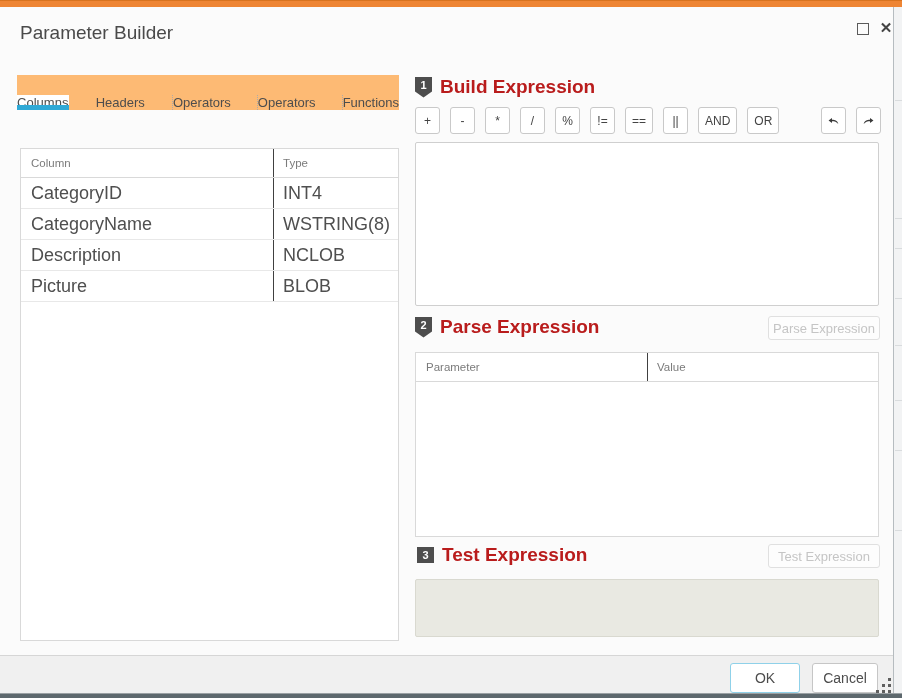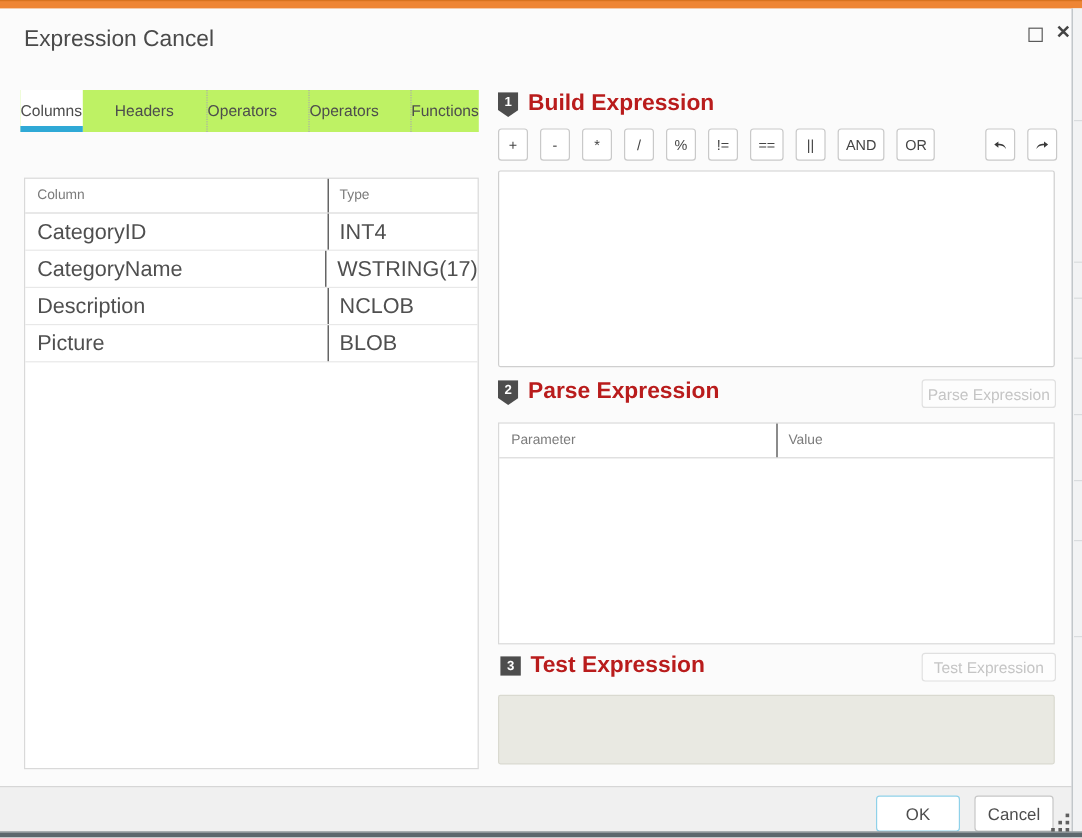--- a/index.html
+++ b/index.html
@@ -13,21 +13,21 @@
   .right-strip i{ display:block; position:absolute; left:1px; right:0; height:1px; background:#d9dcde; }
 
   .dialog { position:absolute; left:0; top:7px; width:893px; height:686px; background:#fbfbfb; }
 
   .win-max { position:absolute; left:857px; top:16px; width:12px; height:12px; border:1px solid #5a5a5a; background:transparent; cursor:pointer; }
   .win-close { position:absolute; left:877px; top:11px; width:18px; height:20px; font-size:15px; font-weight:bold; color:#444; text-align:center; line-height:20px; cursor:pointer; }
 
   .dlg-title { position:absolute; left:20px; top:15px; font-size:19px; color:#4a4a4a; }
 
   
-  .tabs { position:absolute; left:17px; top:68px; width:382px; height:35px; display:flex; background:#bef264; }
+  .tabs { position:absolute; left:17px; top:68px; width:382px; height:35px; display:flex; background:#fdba74;align-items:flex-end; }
   .tab { flex:1; position:relative; display:flex; align-items:center; justify-content:center; font-size:13px; color:#4d4d4d; cursor:pointer; }
   .tab + .tab { border-left:1px dotted #ababab;margin-left:26px; }
   .tab.active { background:#fff; border-left:none; }
   .tab.active + .tab { border-left:none; }
   .tab.active::after { content:""; position:absolute; left:0; right:0; bottom:0; height:5px; background:#2fa9d6; }
 
   
   .search-wrap { position:absolute; left:20px; top:109px; width:174px; height:26px; background:#fff; border:1px solid #cfcfcf; border-radius:3px; }
   .search-wrap input { position:absolute; left:8px; top:1px; width:138px; height:22px; border:none; outline:none; font-size:13px; color:#555; background:transparent; font-family:"Liberation Sans", sans-serif; }
   .search-wrap input::placeholder { color:#8a8a8a; opacity:1; }
@@ -68,21 +68,21 @@
   .cancel-btn { left:812px; width:66px; border:1px solid #c6c6c6; }
 
   .grip { position:absolute; left:876px; top:678px; width:16px; height:15px; }
   .grip b { position:absolute; width:3px; height:3px; background:#5f5f5f; }
 </style>
 </head>
 <body>
 
 <div class="dialog">
 
-  <div class="dlg-title">Expression Cancel</div>
+  <div class="dlg-title">Parameter Builder</div>
 
   <div class="win-max"></div>
   <div class="win-close">✕</div>
 
   <div class="tabs">
     <div class="tab active">
         <span>Columns</span>
       </div>
     <div class="tab">
         <span>Headers</span>
@@ -103,21 +103,21 @@
     <div class="trow thead">
       <div class="c1">Column</div>
       <div class="c2">Type</div>
     </div>
     <div class="trow tbodyrow">
       <div class="c1">CategoryID</div>
       <div class="c2">INT4</div>
     </div>
     <div class="trow tbodyrow">
       <div class="c1">CategoryName</div>
-      <div class="c2">WSTRING(17)</div>
+      <div class="c2">WSTRING(8)</div>
     </div>
     <div class="trow tbodyrow">
       <div class="c1">Description</div>
       <div class="c2">NCLOB</div>
     </div>
     <div class="trow tbodyrow">
       <div class="c1">Picture</div>
       <div class="c2">BLOB</div>
     </div>
   </div>

